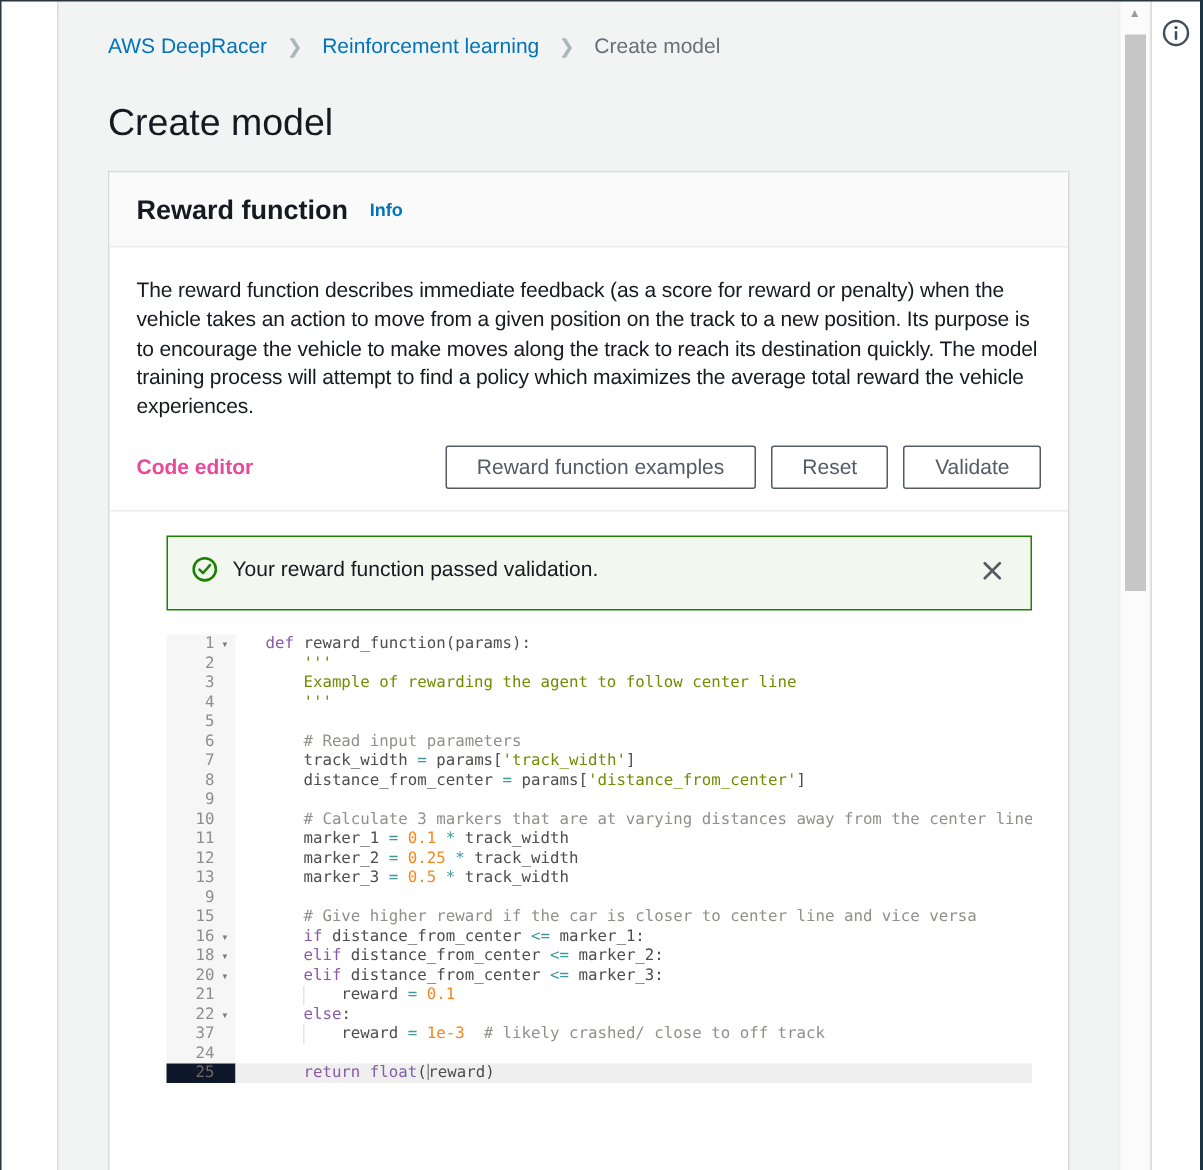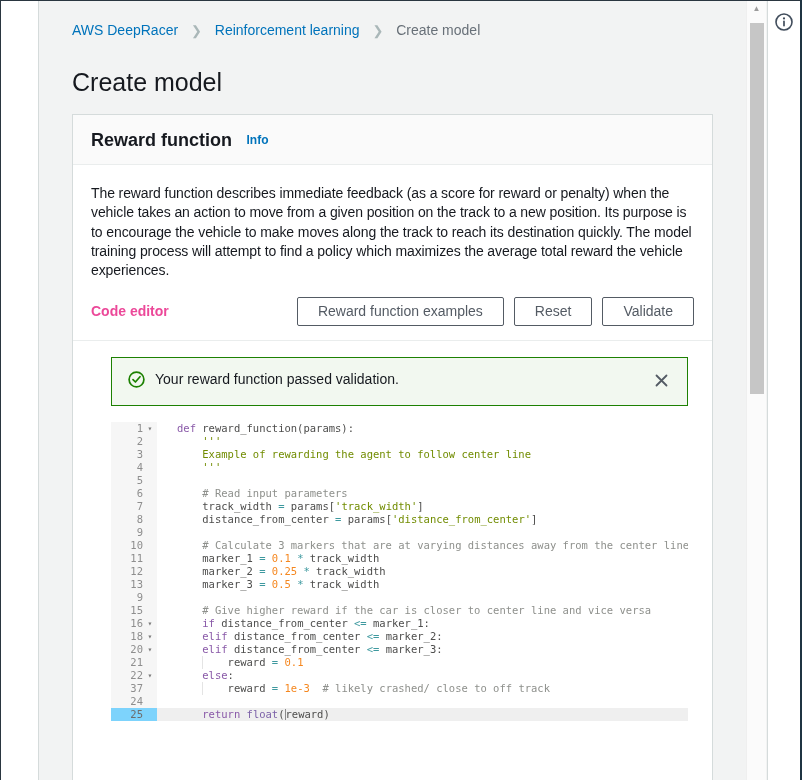--- a/index.html
+++ b/index.html
@@ -57,21 +57,21 @@
   .banner { display:flex; align-items:flex-start; border:1px solid #1d8102; background:#f2f8f0; padding:13px 16px; margin-bottom:16px; }
   .banner-msg { flex:1; margin-left:10px; font-size:14px; color:#16191f; }
   .banner-close { background:none; border:none; cursor:pointer; padding:2px; line-height:0; }
 
   
   .editor { background:#fff; font-family:"DejaVu Sans Mono", monospace; font-size:10.5px; }
   .row { display:flex; height:13px; line-height:13px; }
   .gut { width:46px; background:#f6f6f6; color:#8e8e8e; display:flex; flex:none; }
   .gut .num { flex:1; text-align:right; }
   .gut .fold { width:14px; text-align:center; color:#7c7c7c; font-size:8px; line-height:13px; }
-  .row.active .gut { background:#7dd3fc; color:#6c6c6c; }
+  .row.active .gut { background:#0f172a; color:#6c6c6c; }
   .code { flex:1; padding-left:20px; white-space:pre; position:relative; color:#4d4d4c; overflow:hidden; }
   .row.active .code { background:#efefef; }
   .guide { position:absolute; top:0; bottom:0; left:calc(20px + 4ch); width:1px; background:#e4e4e4; }
   .cursor { display:inline-block; width:0; border-left:1px solid #8c8c8c; height:11px; vertical-align:-2px; }
 </style>
 <style>.tk-d{color:#4d4d4c}
 .tk-k{color:#8959a8}
 .tk-f{color:#7c61a8}
 .tk-o{color:#3e999f}
 .tk-n{color:#f5871f}

